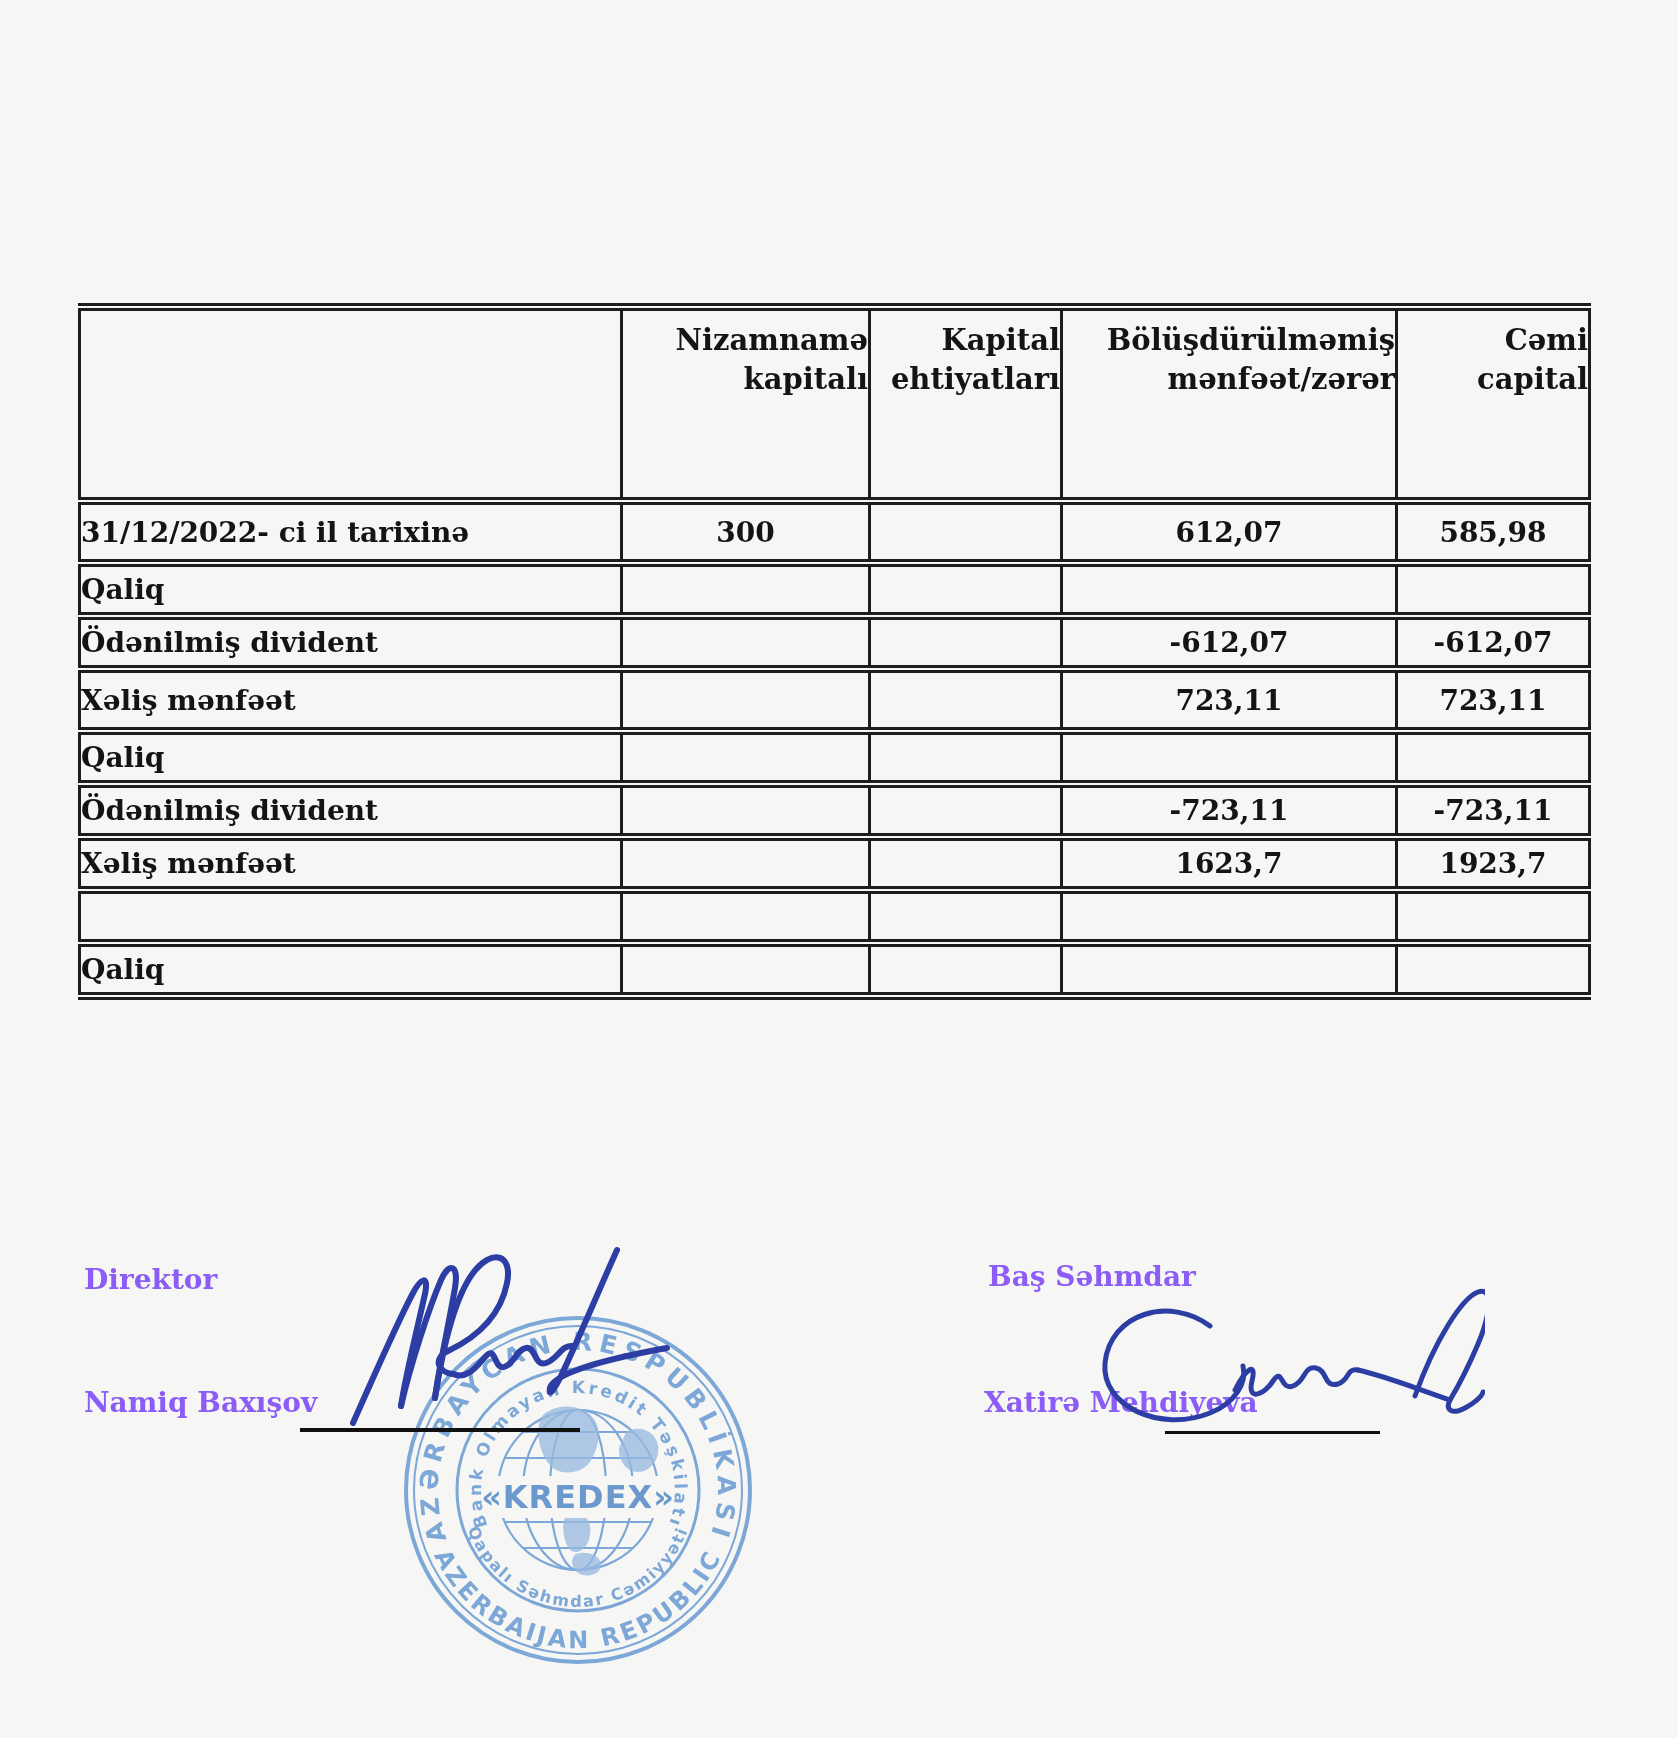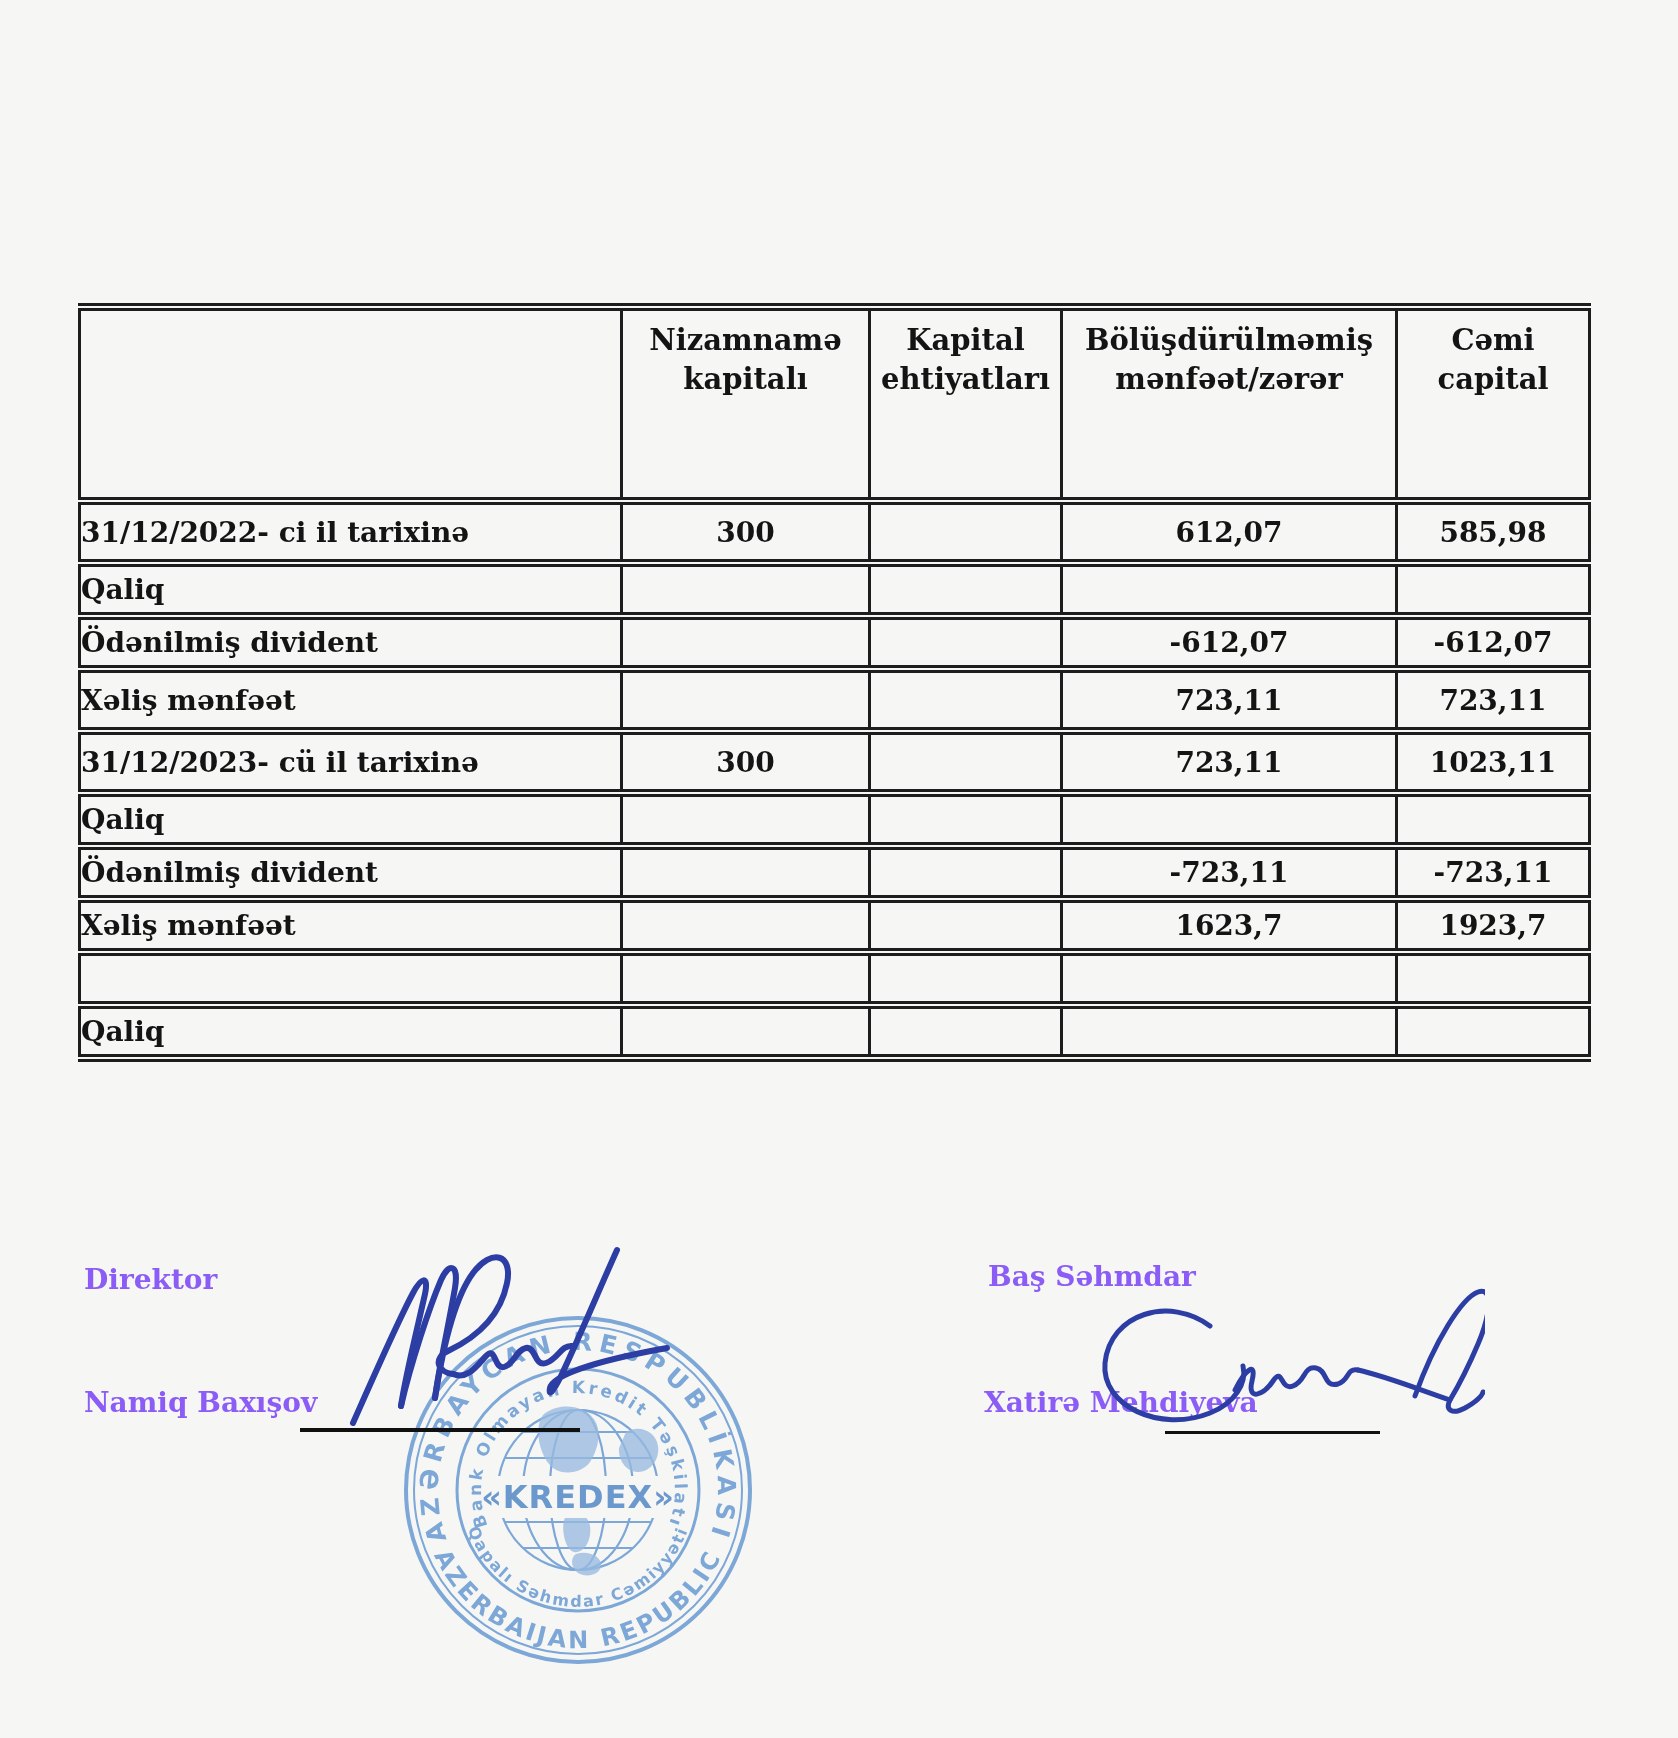--- a/index.html
+++ b/index.html
@@ -20,21 +20,21 @@
     position:absolute;left:78px;top:303px;
     width:1510px;border-collapse:collapse;table-layout:fixed;
   }
   table.cap td,table.cap th{
     border-left:3px solid #1d1d1d;border-right:3px solid #1d1d1d;
     border-top:8px double #1d1d1d;border-bottom:8px double #1d1d1d;
     font-weight:bold;font-size:28px;color:#141414;
     padding:0;overflow:hidden;
   }
   table.cap th{
-    vertical-align:top;padding-top:10px;text-align:center;
+    vertical-align:top;padding-top:10px;text-align:right;
     font-size:29px;line-height:1.35;white-space:pre-line;
   }
   tr.h-header{height:194px;}
   tr.r{height:53px;}
   tr.r-tall{height:62px;}
   td.lab{text-align:left;padding-left:6px;vertical-align:middle;}
   td.num{text-align:center;vertical-align:middle;}
   td.num-left{text-align:center;vertical-align:middle;padding-right:30px;}
   tr.big td.num,tr.big td.num-left{font-size:31px;}
   .approval{
@@ -100,27 +100,20 @@
       <td class="num"></td>
       <td class="num-left">-612,07</td>
       <td class="num">-612,07</td>
     </tr>
     <tr class="r r-tall">
       <td class="lab">Xəliş mənfəət</td>
       <td class="num"></td>
       <td class="num"></td>
       <td class="num-left">723,11</td>
       <td class="num">723,11</td>
-    </tr>
-    <tr class="r r-tall">
-      <td class="lab">31/12/2023- cü il tarixinə</td>
-      <td class="num">300</td>
-      <td class="num"></td>
-      <td class="num-left">723,11</td>
-      <td class="num">1023,11</td>
     </tr>
     <tr class="r">
       <td class="lab">Qaliq</td>
       <td class="num"></td>
       <td class="num"></td>
       <td class="num-left"></td>
       <td class="num"></td>
     </tr>
     <tr class="r">
       <td class="lab">Ödənilmiş divident</td>

